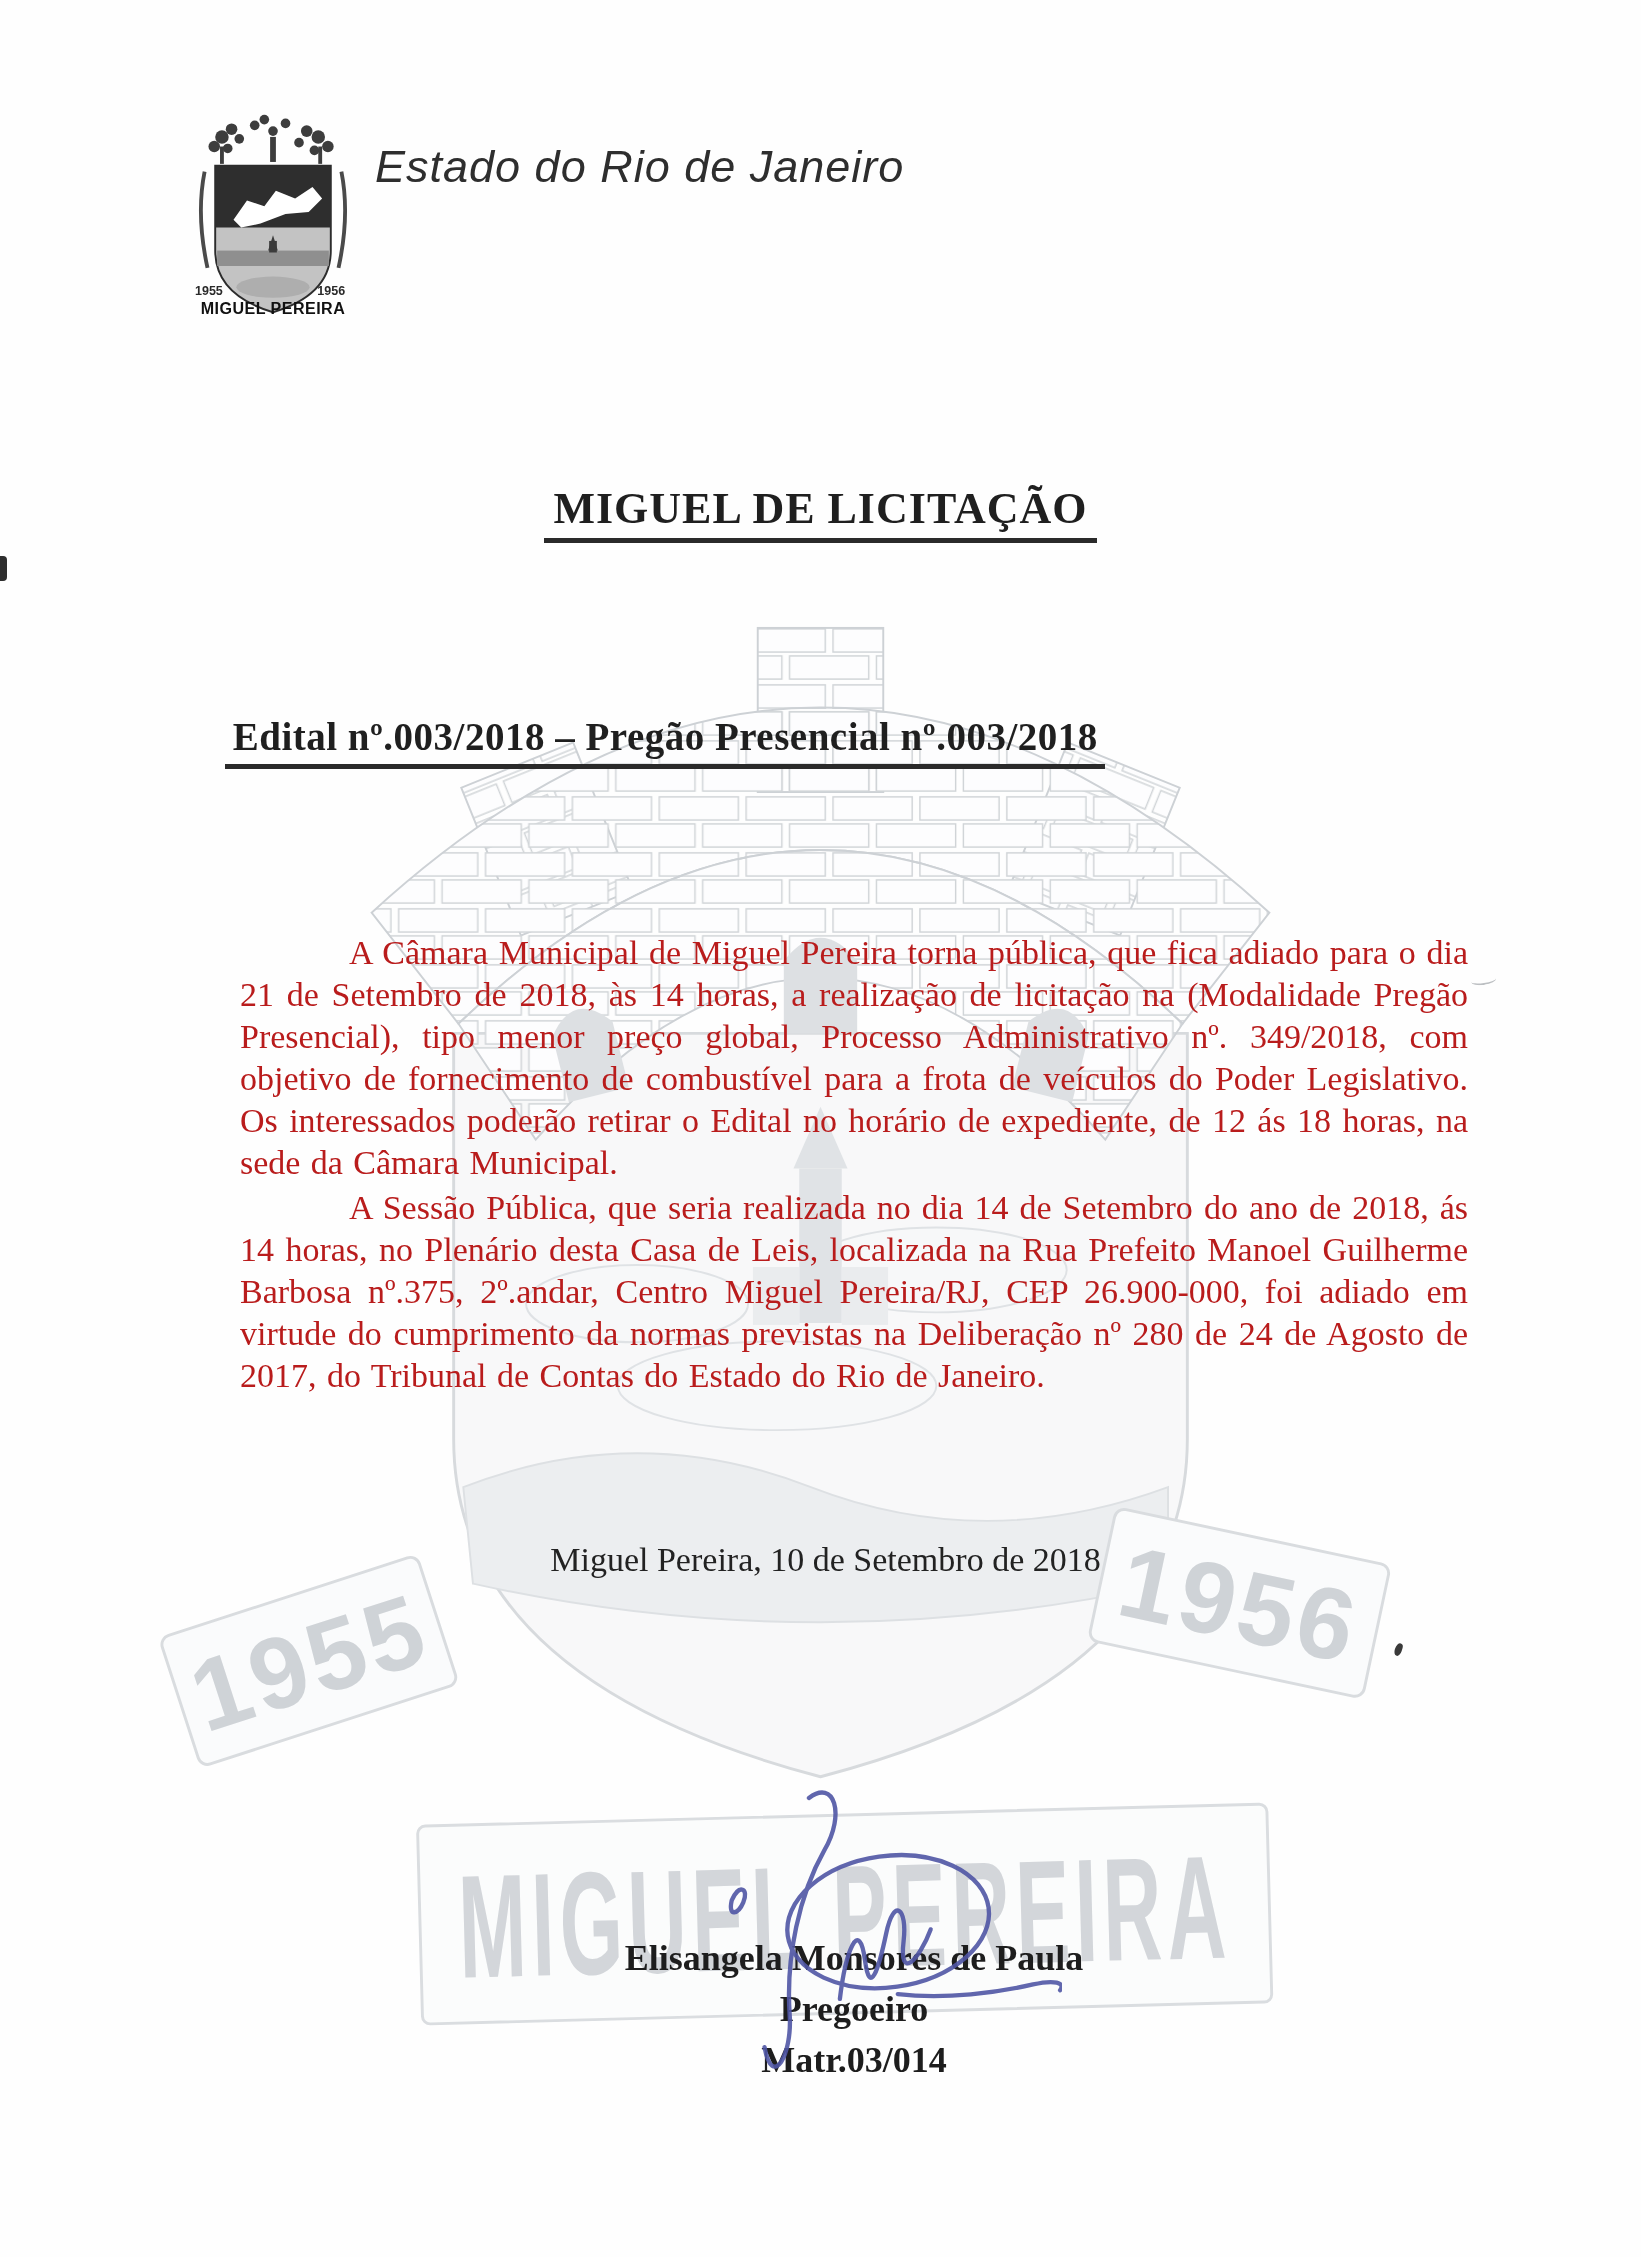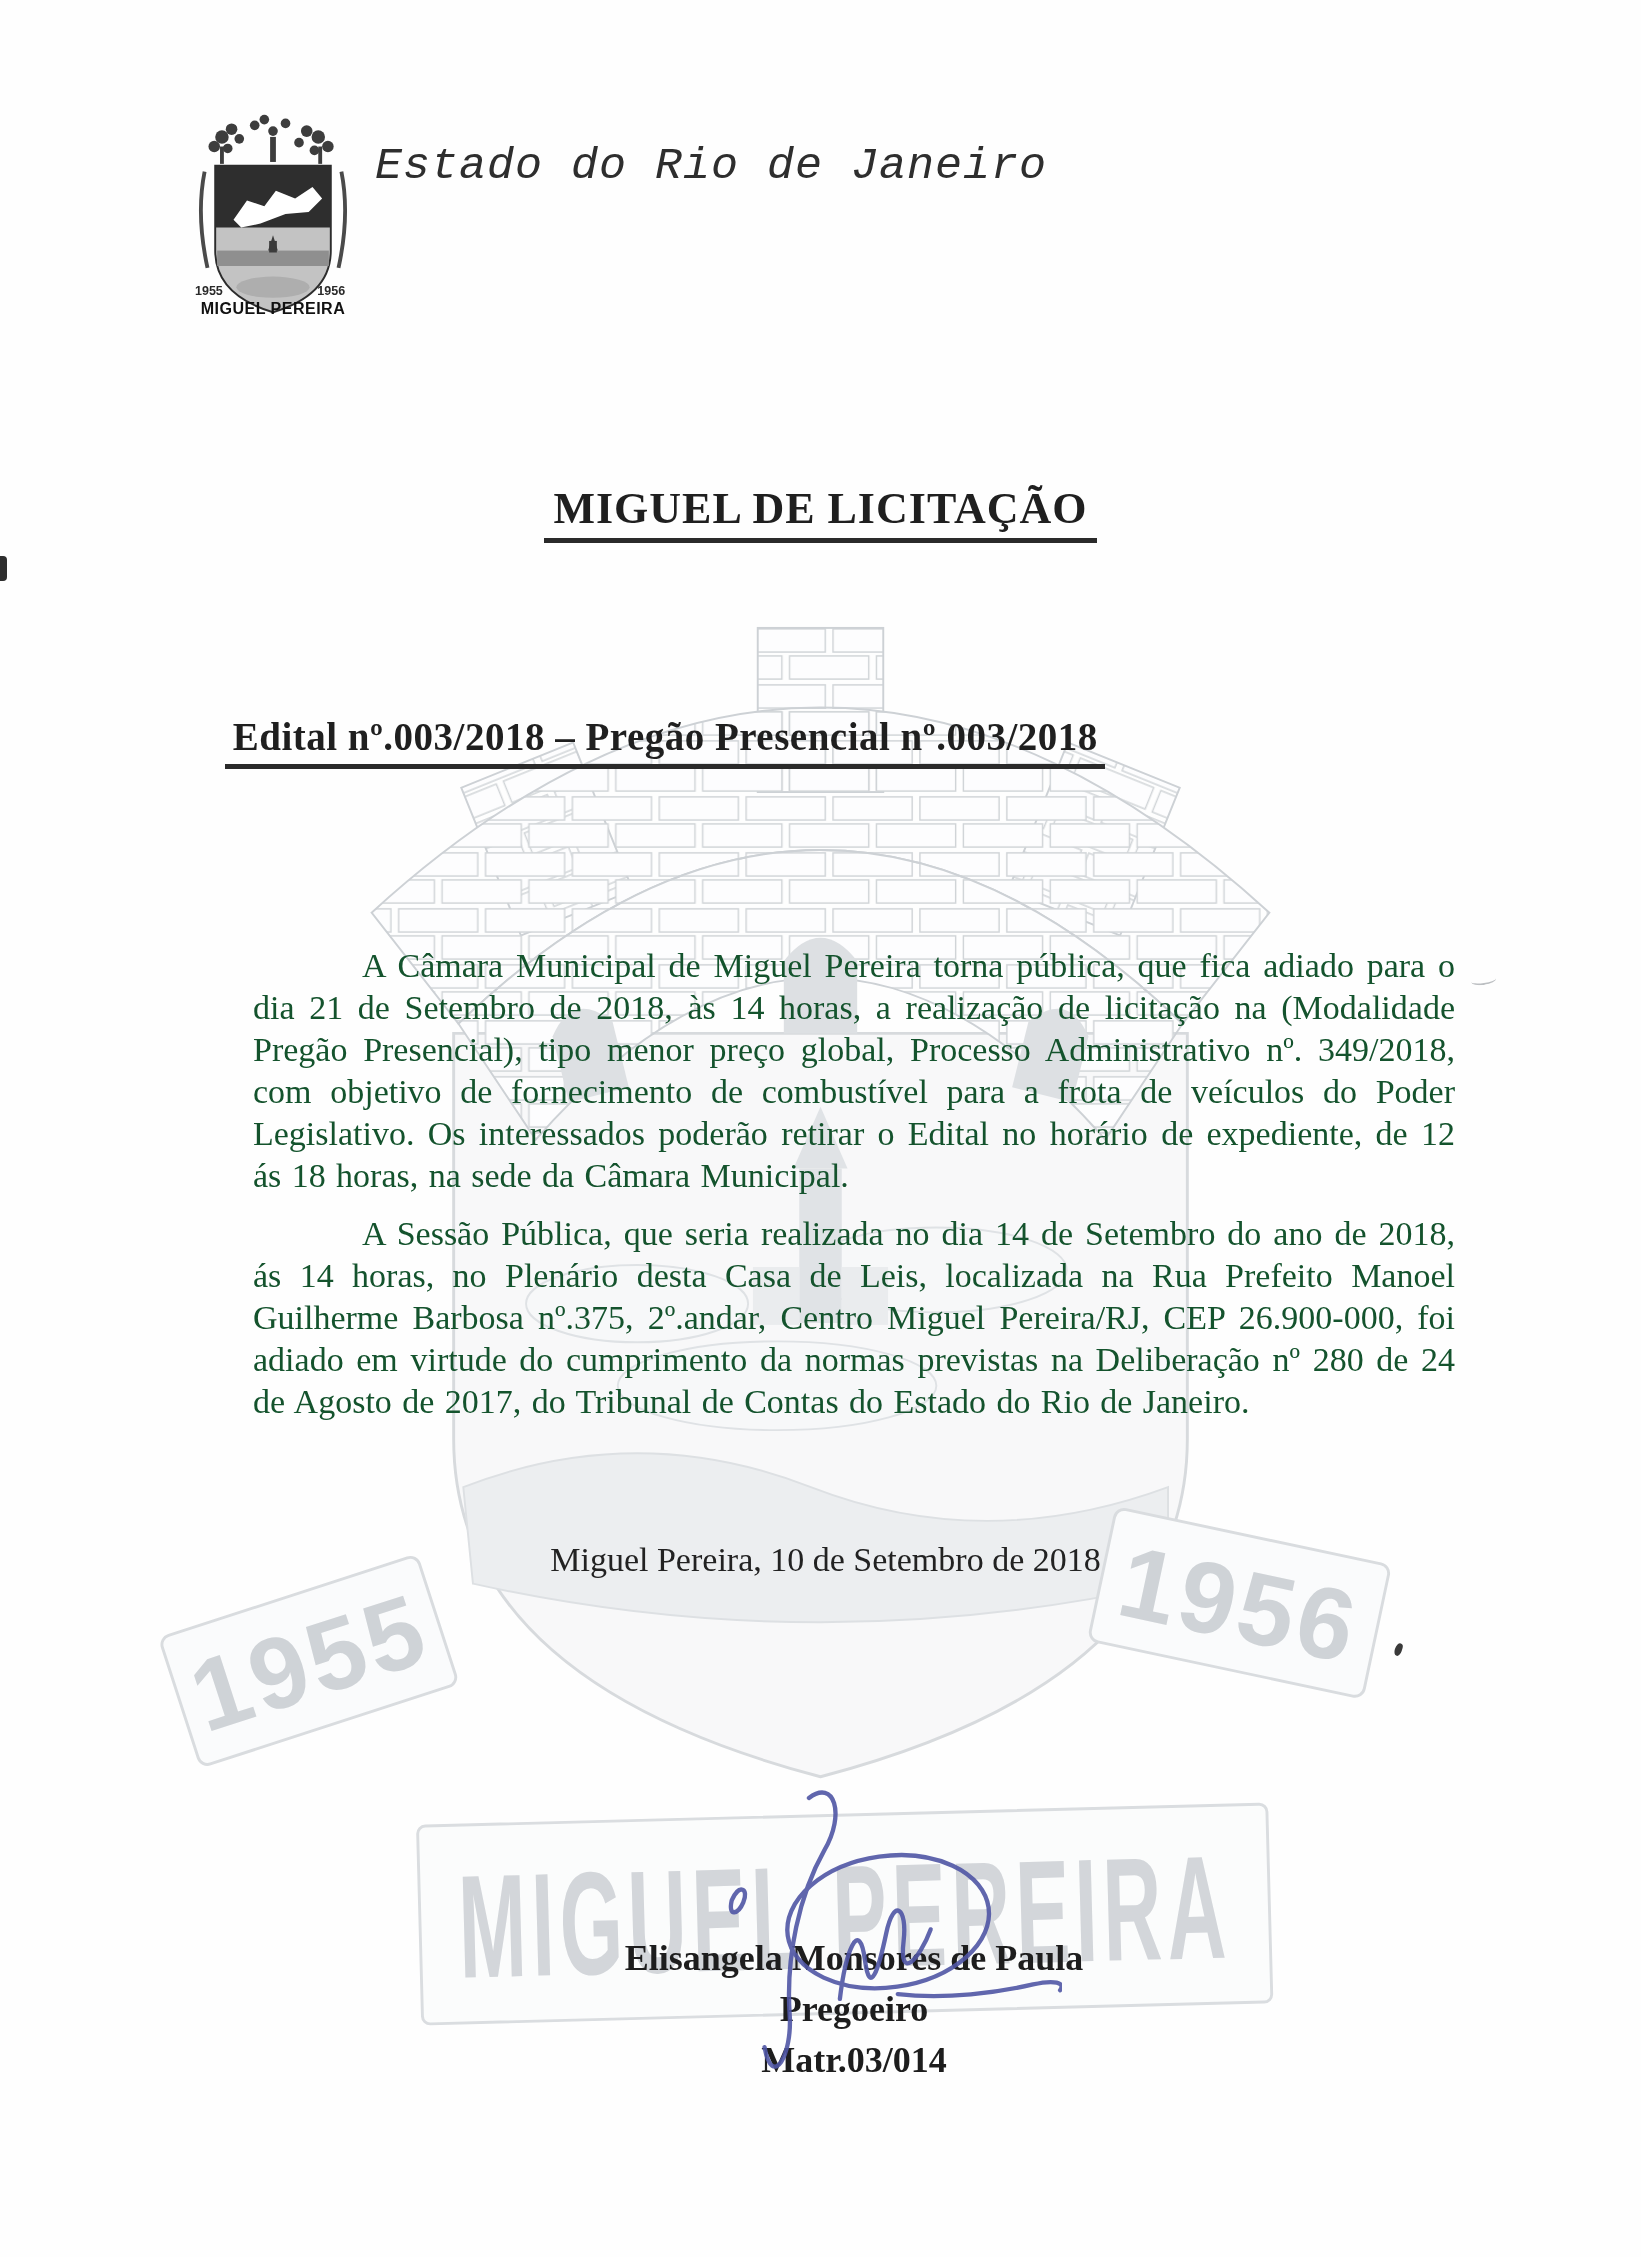--- a/index.html
+++ b/index.html
@@ -5,42 +5,42 @@
   html,body{margin:0;padding:0;background:#e9e9e9;}
   .page{
     position:relative;width:1641px;height:2257px;margin:0 auto;
     background:#fefefe;overflow:hidden;
     font-family:"Liberation Serif","DejaVu Serif",serif;color:#1f1f1f;
   }
   
   .logo{position:absolute;left:191px;top:108px;width:164px;height:210px;}
   .script-line{
     position:absolute;left:375px;
-    font-family:Liberation Mono, monospace;
+    font-family:Liberation Sans, sans-serif;
     font-style:italic;font-size:45px;color:#2e2e2e;letter-spacing:1px;
     white-space:nowrap;
   }
   .script-1{top:141px;}
   .script-2{top:216px;}
   
   .title-wrap{position:absolute;left:159px;top:483px;width:1323px;text-align:center;}
   .title-text{
     display:inline-block;font-weight:bold;font-size:44px;letter-spacing:1px;
     border-bottom:5.8px solid #2a2a2a;padding:0 9.7px 3.9px 9.7px;white-space:nowrap;
   }
   .subtitle-wrap{position:absolute;left:225px;top:714px;width:1288px;text-align:left;}
   .subtitle-text{
     display:inline-block;font-weight:bold;font-size:39px;letter-spacing:0.5px;
     border-bottom:5.8px solid #2a2a2a;padding:0 7.7px 4.8px 7.7px;white-space:nowrap;
   }
   
   .body-text{position:absolute;left:237px;top:929px;width:1234px;}
   .body-text p{
-    margin:16px;font-size:34px;line-height:42px;text-align:justify;
-    text-indent:109px;word-spacing:1.9px;color:#14532d;
+    margin:3px;font-size:34px;line-height:42px;text-align:justify;
+    text-indent:109px;word-spacing:1.9px;color:#b91c1c;
   }
   
   .dateline{
     position:absolute;left:164px;top:1541px;width:1323px;text-align:center;
     font-size:34px;color:#222;
   }
   .sig-svg{position:absolute;left:695px;top:1767px;width:367px;height:319px;z-index:5;}
   .sig-block{
     position:absolute;left:237px;top:1933px;width:1234px;text-align:center;
     font-weight:bold;font-size:36px;line-height:51px;color:#1d1d1d;z-index:4;

